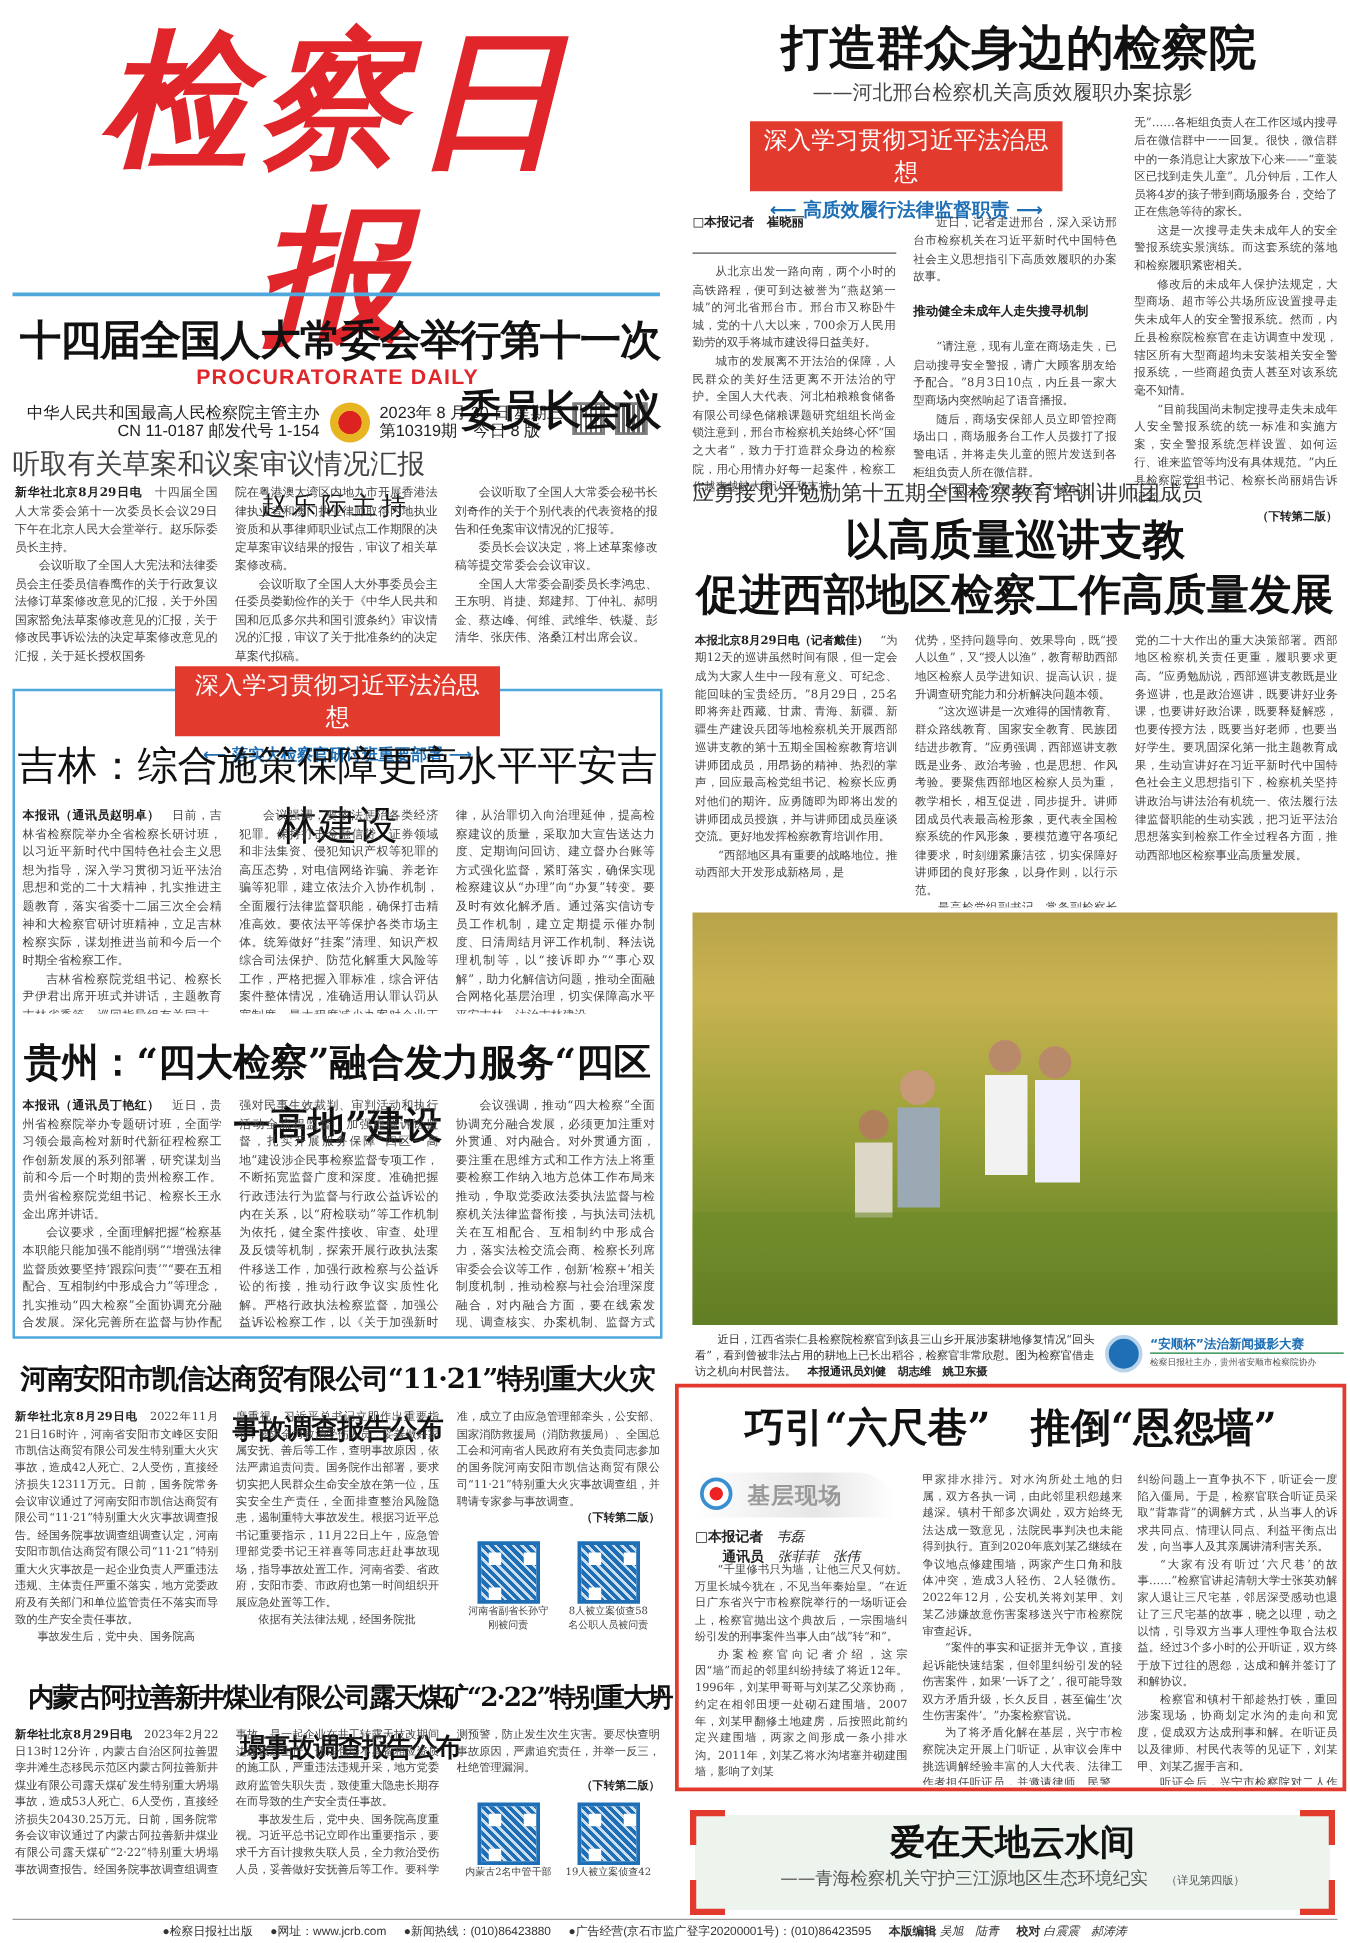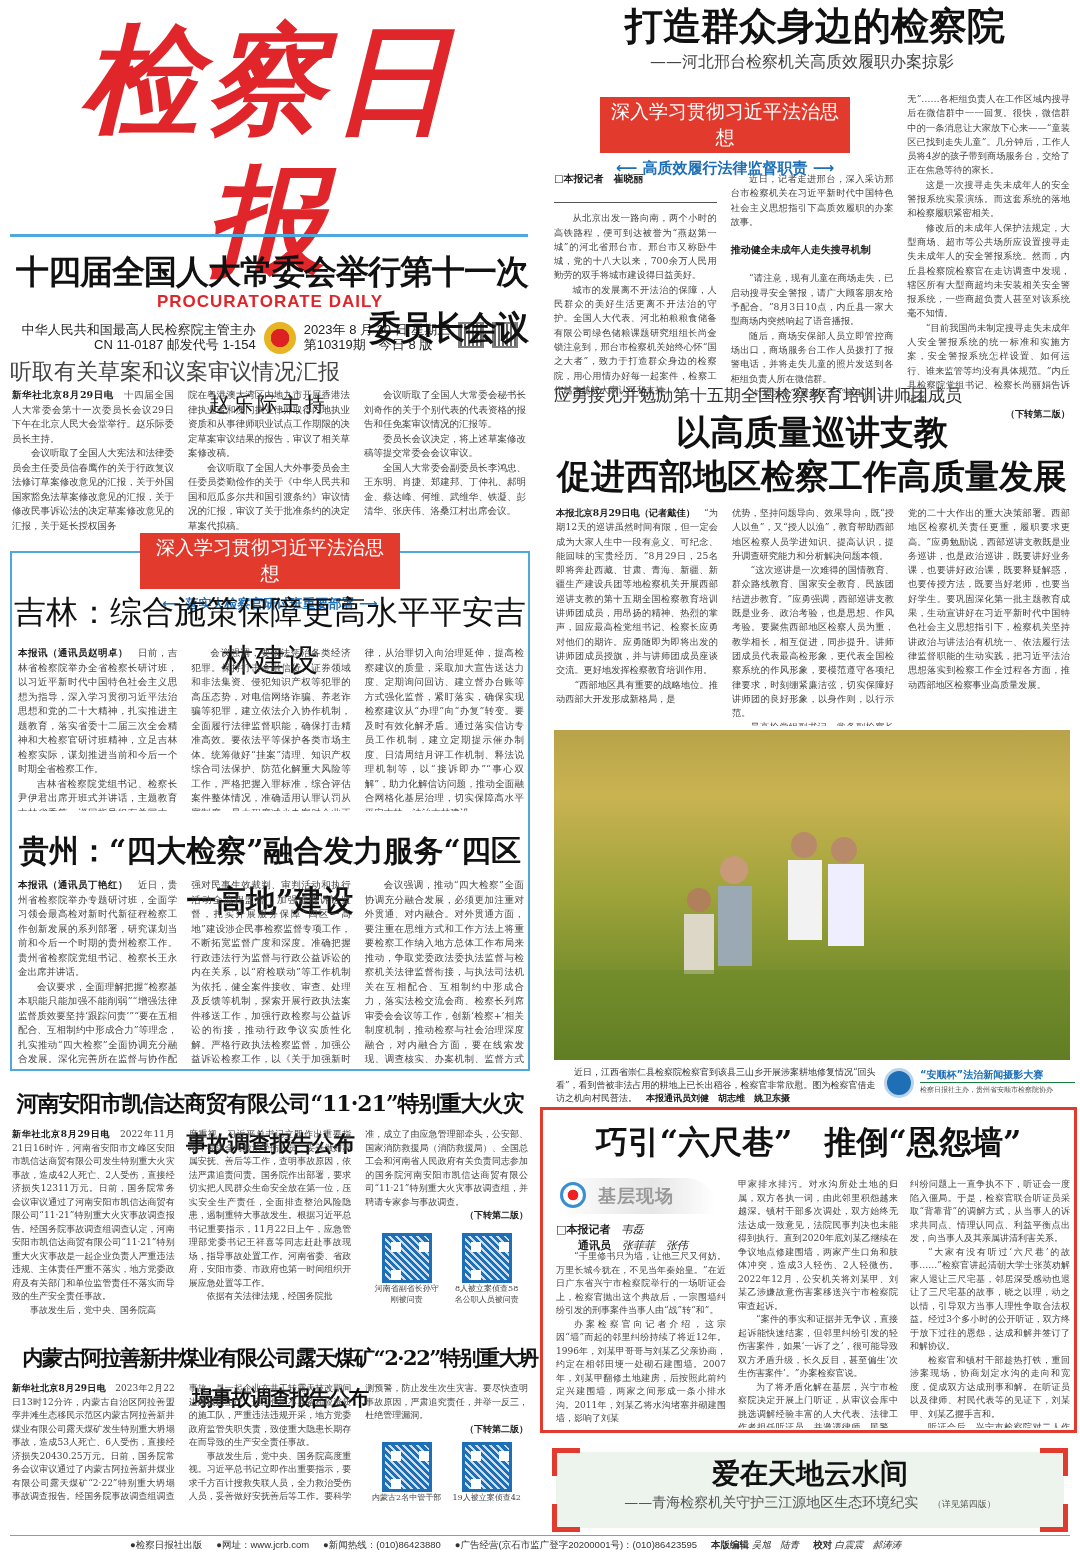--- a/index.html
+++ b/index.html
@@ -51,21 +51,21 @@
     <div class="col">
       <div>2023年 8 月 30 日 星期三</div>
       <div>第10319期　今日 8 版</div>
     </div>
     <div class="qr"></div>
     <div class="qr"></div>
   </div>
 </div>
 <div class="abs blueline" style="left:10px;top:234px;width:518px"></div>
 
-<div class="abs" style="left:560px;top:0;width:510px">
+<div class="abs" style="left:560px;top:12px;width:510px">
   <div class="h-serif" style="font-size:38px;font-weight:bold;line-height:52px">打造群众身边的检察院</div>
   <div class="sub" style="font-size:16px;margin-left:90px">——河北邢台检察机关高质效履职办案掠影</div>
 </div>
 <div class="abs" style="left:600px;top:97px;width:250px;text-align:center">
   <span class="redtag" style="font-size:19px">深入学习贯彻习近平法治思想</span>
   <div class="bluesub" style="margin-top:6px"><span>⟵ </span><span>高质效履行法律监督职责</span><span> ⟶</span></div>
 </div>
 <div class="abs body3" style="left:554px;top:172px;width:516px;grid-template-columns:1fr 1fr 1fr;font-size:9.2px;line-height:14.3px">
   <div>
     <div class="bold" style="font-size:10px;border-bottom:1px solid #555;margin-bottom:8px;padding-bottom:16px">□本报记者　崔晓丽</div>

